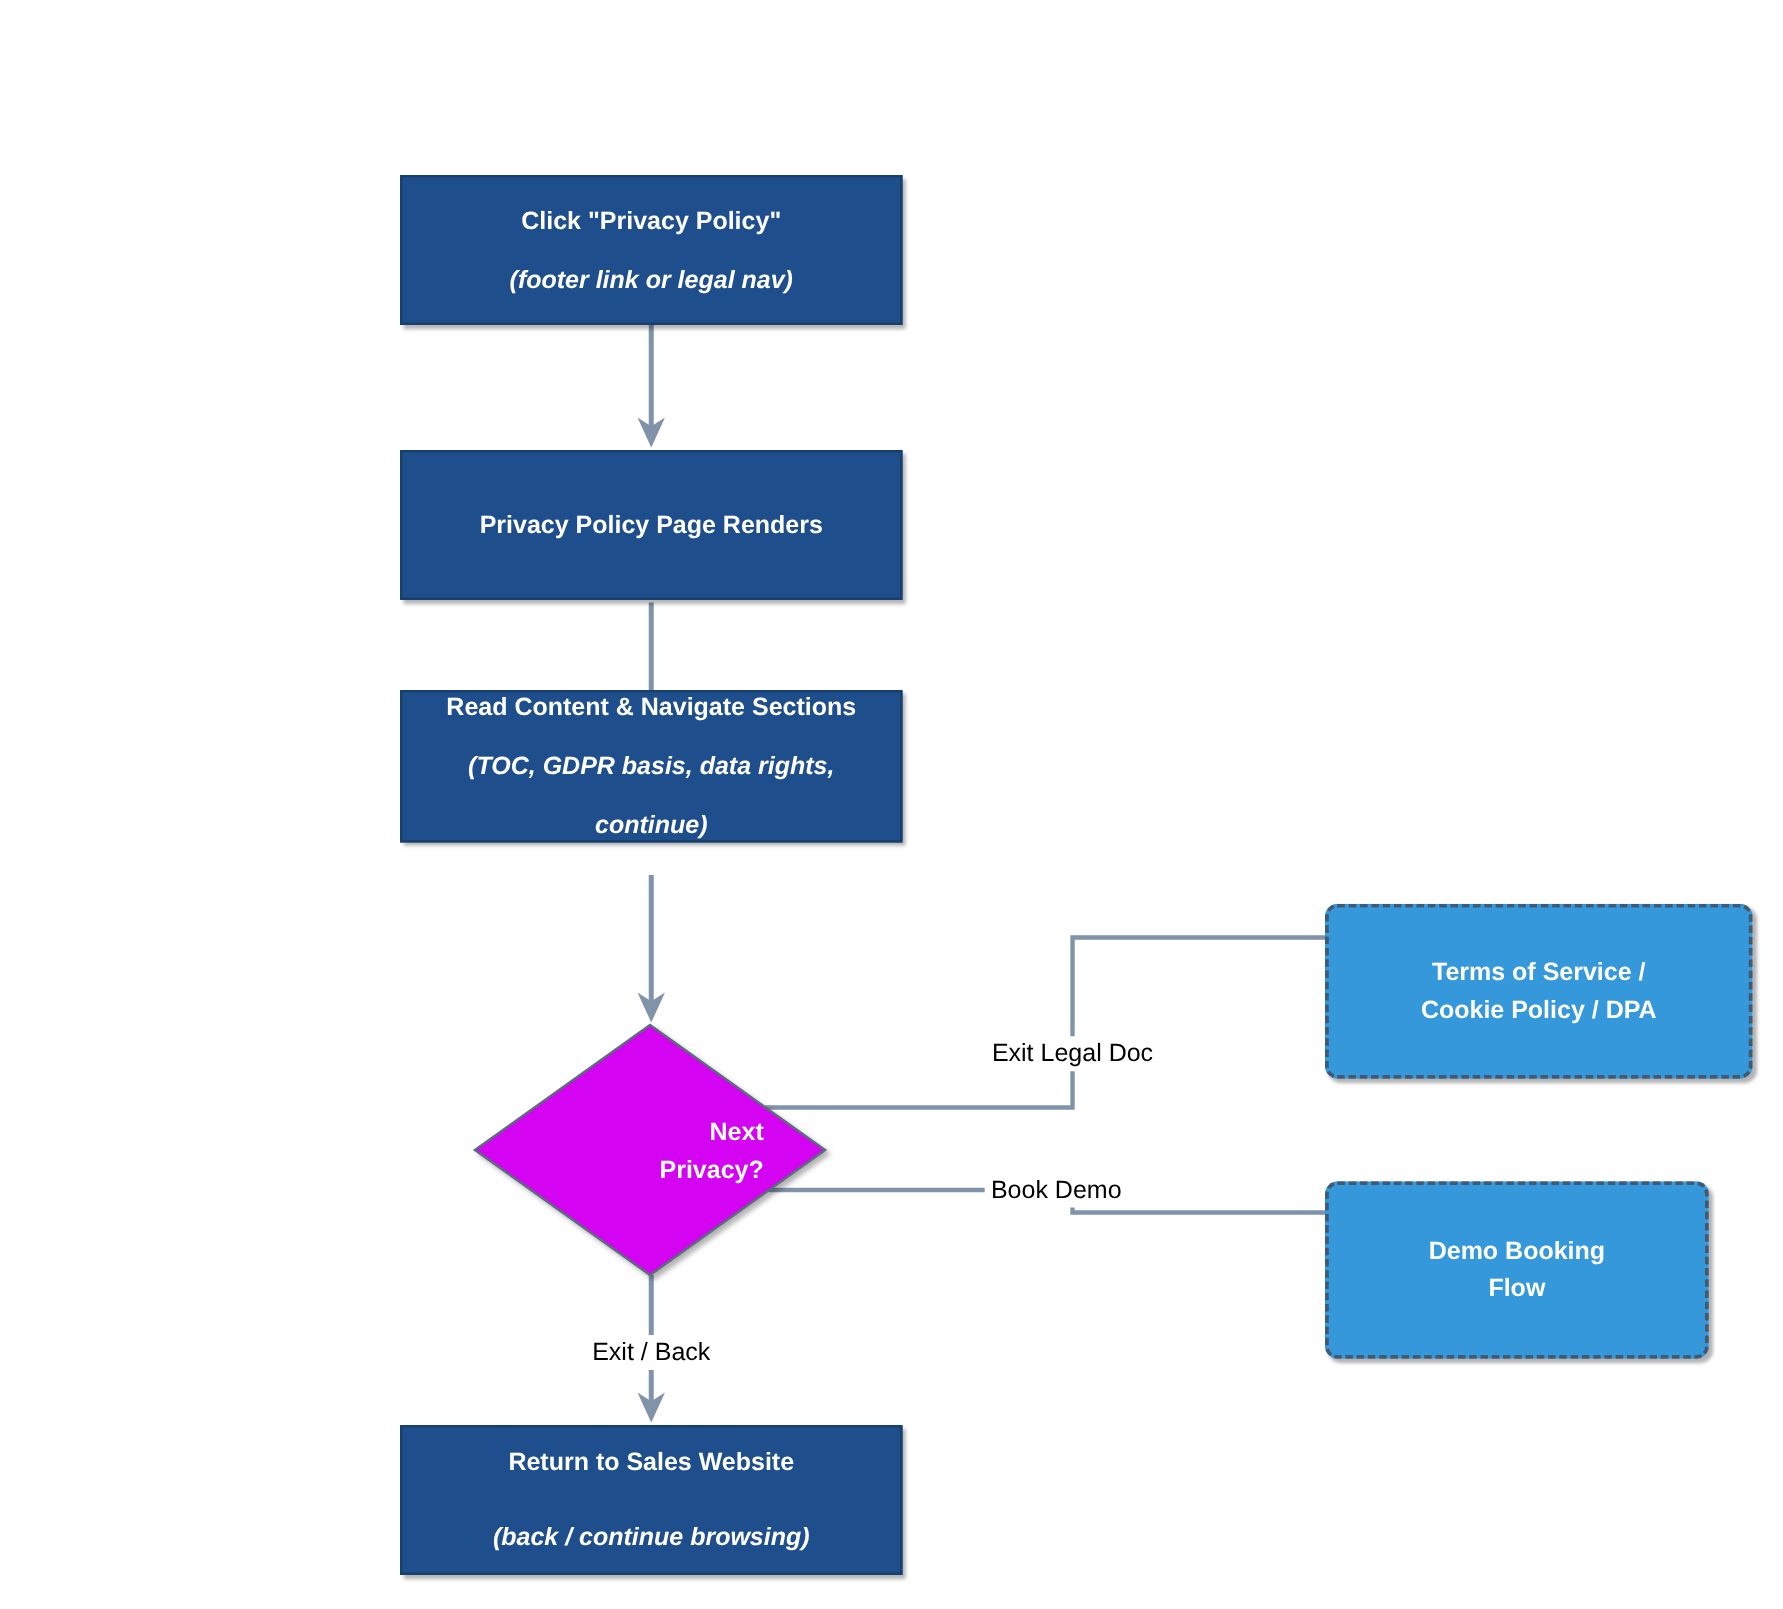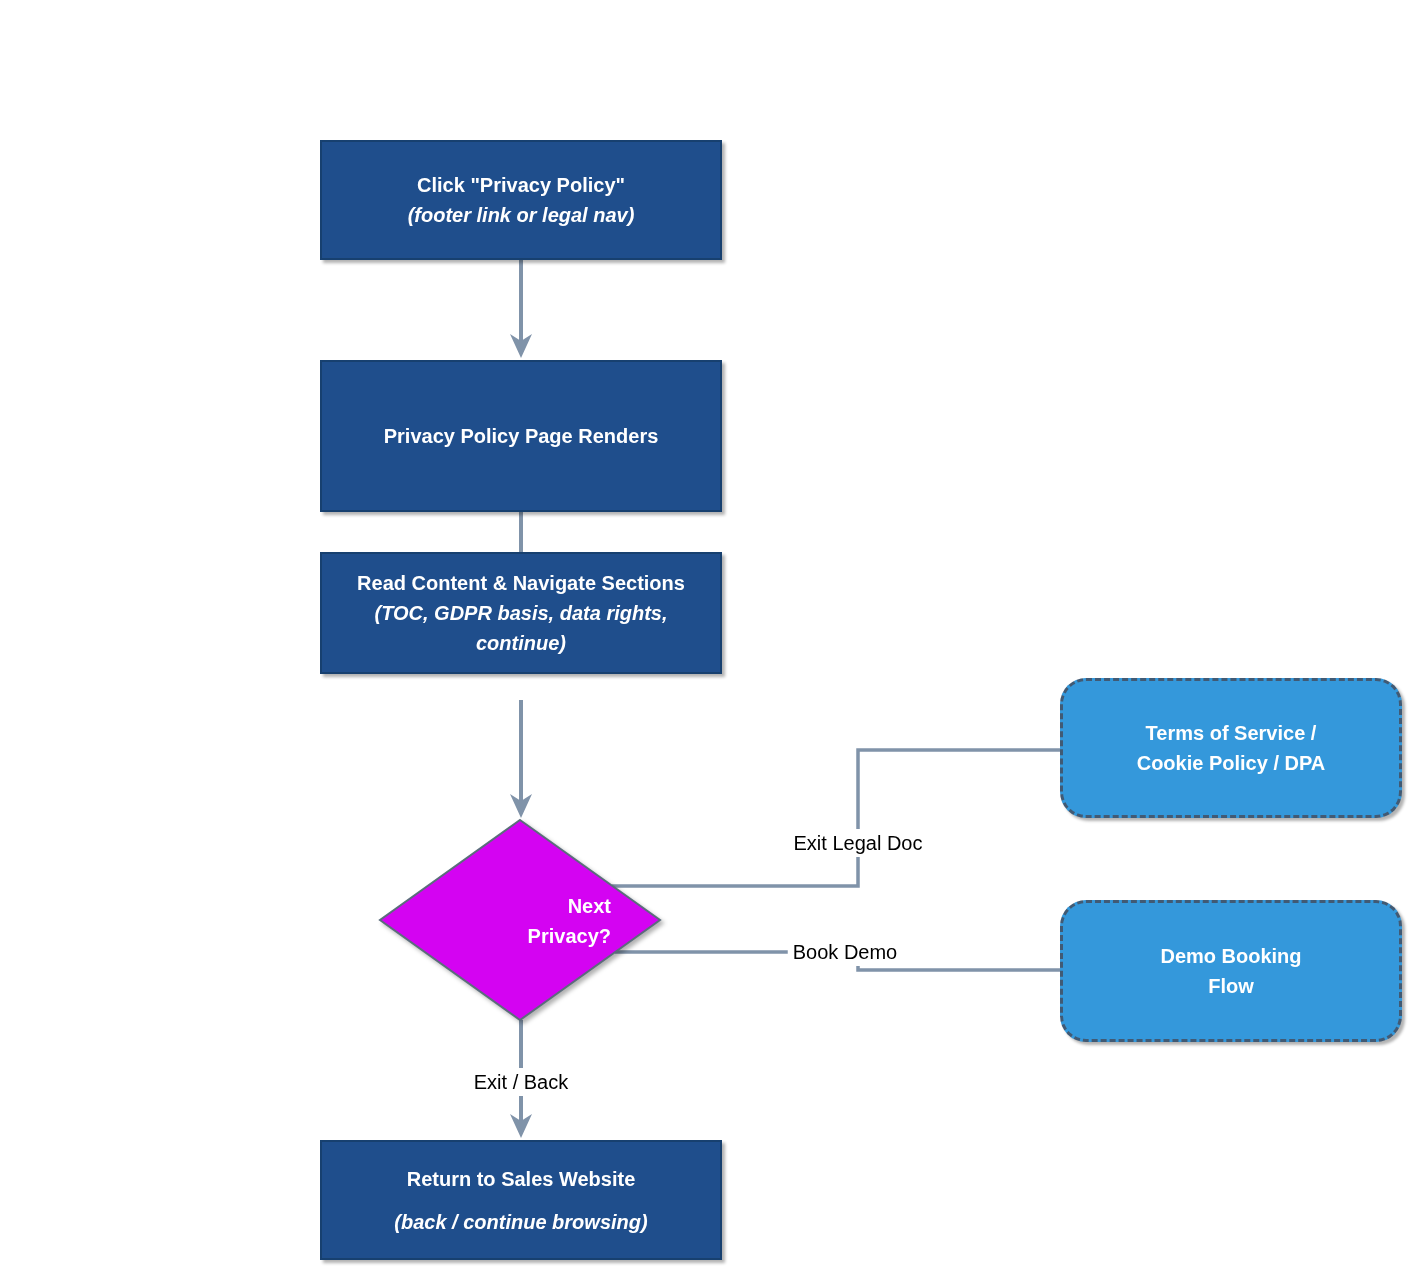--- a/index.html
+++ b/index.html
@@ -17,25 +17,25 @@
   .wire.v{stroke-width:4px;}
   .wire.l{stroke-width:3.5px;}
   .arrowhead{fill:var(--connector);stroke:none;}
   .diamond-shape{fill:var(--magenta);stroke:var(--magenta-border);stroke-width:2px;
          filter:drop-shadow(3px 3px 2px rgba(0,0,0,.3));}
   .node{position:absolute;z-index:2;display:flex;flex-direction:column;justify-content:center;
         align-items:center;text-align:center;color:var(--node-text);font-weight:bold;
         font-size:20px;line-height:30px;box-sizing:border-box;}
   .rect{background:var(--navy);border:2px solid var(--navy-border);
         box-shadow:3px 3px 3px rgba(0,0,0,.3);}
-  .rounded{background:var(--blue);border:3.5px dashed var(--blue-border);border-radius:26px;
-        box-shadow:3px 3px 3px rgba(0,0,0,.3);}
+  .rounded{background:var(--blue);border:3.5px dashed var(--blue-border);border-radius:10px;
+        box-shadow:3px 3px 3px rgba(0,0,0,.3);margin-top:45px;}
   .diamond-label{position:absolute;z-index:2;width:180px;text-align:right;color:var(--node-text);
         font-weight:bold;font-size:20px;line-height:30px;transform:translate(-50%,-50%);}
-  .it{font-style:italic;}
+  .it{font-style:italic;margin-top:17px;}
   .edge-label{position:absolute;z-index:3;transform:translate(-50%,-50%);background:var(--bg);
         color:var(--label-color);font-size:20px;line-height:24px;padding:2px 5px;white-space:nowrap;}
   .node-line{width:100%;}
 </style>
 </head>
 <body>
 
 <div class="canvas">
 
 
@@ -54,41 +54,41 @@
     <polyline class="wire l" points="615,952 858,952 858,970 1060,970"></polyline>
 
     <polygon class="diamond-shape" points="520,820 660,920 520,1020 380,920"></polygon>
   </svg>
 
   <div class="node rect" style="left:320px;top:140px;width:402px;height:120px;">
     <div class="node-line">Click "Privacy Policy"</div>
     <div class="node-line it">(footer link or legal nav)</div>
   </div>
 
-  <div class="node rect" style="left:320px;top:360px;width:402px;height:152px;">
+  <div class="node rect" style="left:320px;top:360px;width:402px;height:120px;">
     <div class="node-line">Privacy Policy Page Renders</div>
   </div>
 
   <div class="node rect" style="left:320px;top:552px;width:402px;height:122px;">
     <div class="node-line">Read Content &amp; Navigate Sections</div>
     <div class="node-line it">(TOC, GDPR basis, data rights,</div>
     <div class="node-line it">continue)</div>
   </div>
 
   <div class="diamond-label" style="left:521px;top:921px;">
     <div class="node-line">Next</div>
     <div class="node-line">Privacy?</div>
   </div>
 
   <div class="node rounded" style="left:1060px;top:678px;width:342px;height:140px;">
     <div class="node-line">Terms of Service /</div>
     <div class="node-line">Cookie Policy / DPA</div>
   </div>
 
-  <div class="node rounded" style="left:1060px;top:900px;width:342px;height:142px;">
+  <div class="node rounded" style="left:1060px;top:900px;width:307px;height:142px;">
     <div class="node-line">Demo Booking</div>
     <div class="node-line">Flow</div>
   </div>
 
   <div class="node rect" style="left:320px;top:1140px;width:402px;height:120px;gap:13px;">
     <div class="node-line">Return to Sales Website</div>
     <div class="node-line it">(back / continue browsing)</div>
   </div>
 
   <div class="edge-label" style="left:858px;top:843px;">Exit Legal Doc</div>

